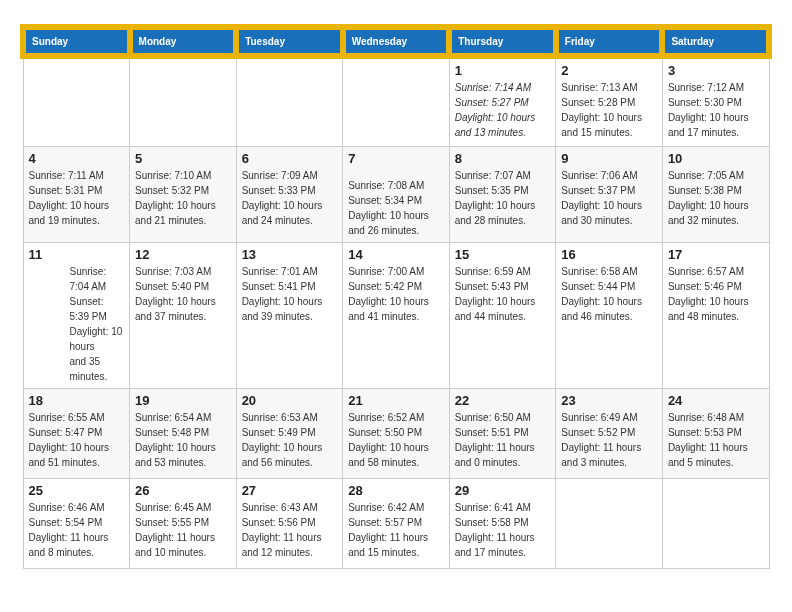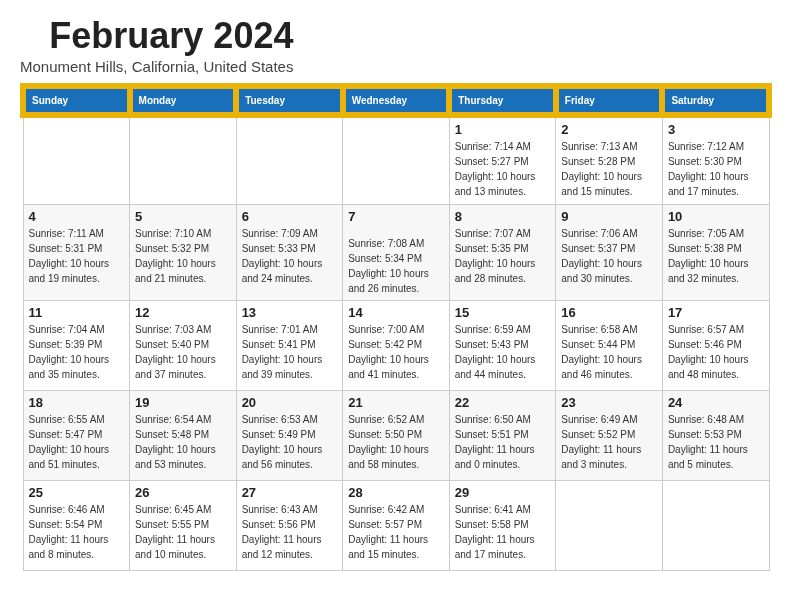--- a/index.html
+++ b/index.html
@@ -88,24 +88,20 @@
     .week-row-2 td { background: #f0f0f0; }
     .week-row-3 td { background: #fff; }
     .week-row-4 td { background: #f0f0f0; }
     .week-row-5 td { background: #fff; }
     td.empty { background: #f9f9f9; }
   </style>
 </head>
 <body>
 
 <div class="header-area">
-  <div class="title-area">
-    <div class="main-title">February 2024</div>
-    <div class="subtitle">Monument Hills, California, United States</div>
-  </div>
 </div>
 
 <table>
   <thead>
     <tr>
     <th>Sunday</th>
         <th>Monday</th>
         <th>Tuesday</th>
         <th>Wednesday</th>
         <th>Thursday</th>
@@ -114,21 +110,21 @@
       </tr>
   </thead>
   <tbody id="calendar-body">
   <tr class="week-row-1">
         <td class="empty"></td>
         <td class="empty"></td>
         <td class="empty"></td>
         <td class="empty"></td>
         <td>
           <span class="day-num">1</span>
-          <div class="cell-info" style="white-space: pre-line;">Sunrise: 7:14 AM
+          <div class="cell-info" style="white-space: pre-line; font-style: italic;">Sunrise: 7:14 AM
 Sunset: 5:27 PM
 Daylight: 10 hours
 and 13 minutes.</div>
         </td>
         <td>
           <span class="day-num">2</span>
           <div class="cell-info" style="white-space: pre-line;">Sunrise: 7:13 AM
 Sunset: 5:28 PM
 Daylight: 10 hours
 and 15 minutes.</div>
@@ -188,21 +184,21 @@
           <span class="day-num">10</span>
           <div class="cell-info" style="white-space: pre-line;">Sunrise: 7:05 AM
 Sunset: 5:38 PM
 Daylight: 10 hours
 and 32 minutes.</div>
         </td>
       </tr>
       <tr class="week-row-3">
         <td>
           <span class="day-num">11</span>
-          <div class="cell-info" style="white-space: pre-line;">Sunrise: 7:04 AM
+          <div class="cell-info" style="white-space: pre-line; margin-left: 41px;">Sunrise: 7:04 AM
 Sunset: 5:39 PM
 Daylight: 10 hours
 and 35 minutes.</div>
         </td>
         <td>
           <span class="day-num">12</span>
           <div class="cell-info" style="white-space: pre-line;">Sunrise: 7:03 AM
 Sunset: 5:40 PM
 Daylight: 10 hours
 and 37 minutes.</div>

